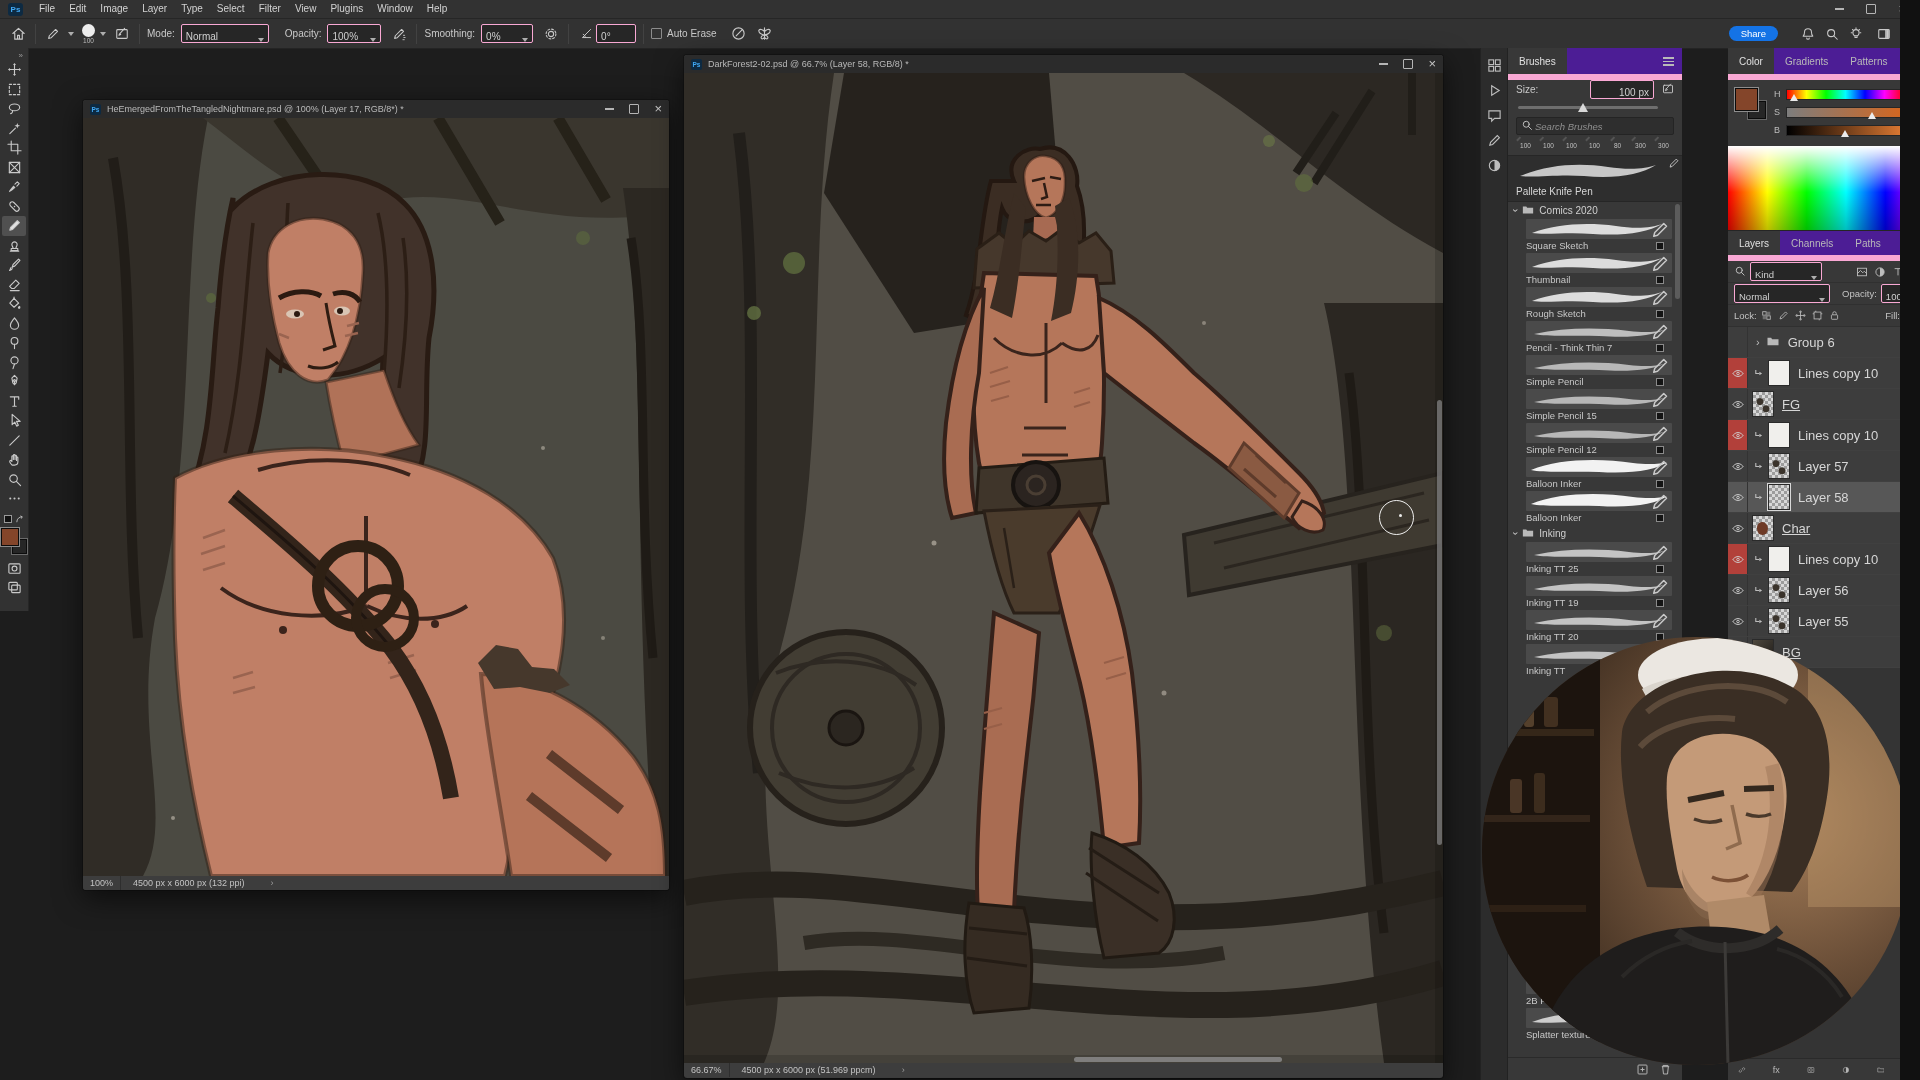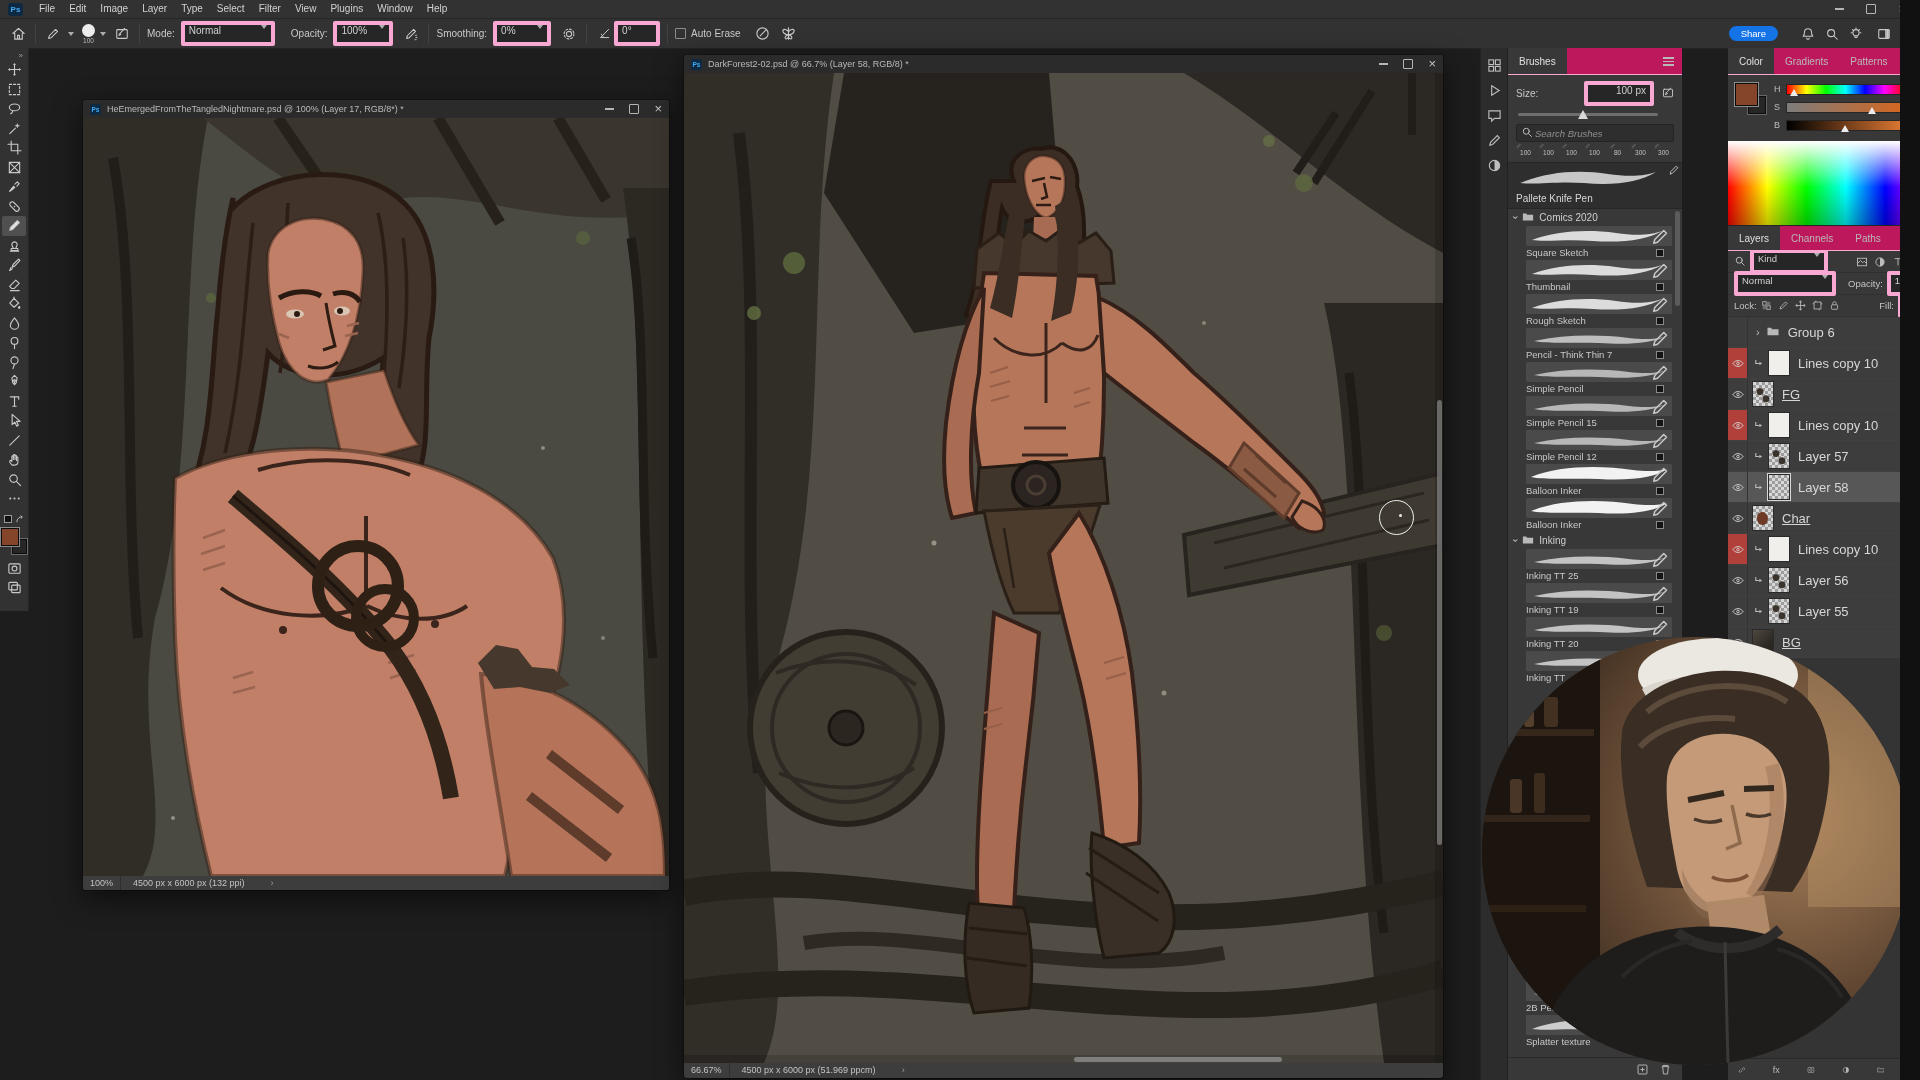--- a/index.html
+++ b/index.html
@@ -12,22 +12,22 @@
   .pslogo{width:15px;height:13px;background:#0d2a42;color:#41a9f5;font-size:8px;font-weight:bold;
           border-radius:3px;display:flex;align-items:center;justify-content:center;margin:0 9px 0 8px;}
   .menu-item{padding:0 7px;font-size:10px;color:#d2d2d2;line-height:18px;}
   .winctl{position:absolute;top:0;height:18px;display:flex;align-items:center;gap:22px;right:14px;}
   .wc-min{width:9px;height:1.5px;background:#b5b5b5;}
   .wc-max{width:8px;height:8px;border:1.2px solid #b5b5b5;border-radius:1px;}
   .wc-close{color:#c5c5c5;font-size:13px;line-height:10px;}
   #optionsbar{position:absolute;left:0;top:19px;width:1920px;height:29px;background:#323232;
               border-bottom:1px solid #242424;display:flex;align-items:center;font-size:10px;color:#c9c9c9;}
   .ob-sep{width:1px;height:20px;background:#424242;margin:0 7px;}
-  .field{height:17px;background:#262626;border:4px solid #f9a8d4;border-radius:2px;display:inline-flex;
-         align-items:flex-start;justify-content:space-between;padding:0 4px;color:#d0d0d0;}
+  .field{height:17px;background:#262626;border:1px solid #f9a8d4;border-radius:2px;display:inline-flex;
+         align-items:flex-end;justify-content:space-between;padding:0 4px;color:#d0d0d0;}
   .caret{width:0;height:0;border-left:3.5px solid transparent;border-right:3.5px solid transparent;
          border-top:4px solid #aeaeae;display:inline-block;margin-left:5px;}
   .obicon{display:inline-flex;align-items:center;justify-content:center;width:20px;}
   .obicon svg, .ti svg, .mini svg{stroke:#c9c9c9;fill:none;stroke-width:1.2;stroke-linecap:round;stroke-linejoin:round;}
   .checkbox{width:9px;height:9px;border:1px solid #8c8c8c;border-radius:1px;display:inline-block;margin-right:5px;}
   .share-btn{background:#1473e6;color:#fff;font-size:9.5px;border-radius:9px;padding:2px 12px;}
   
   #toolbar{position:absolute;left:0;top:48px;width:28px;height:560px;background:#323232;
            border-right:1px solid #262626;display:flex;flex-direction:column;align-items:center;padding-top:3px;}
   .tb-collapse{font-size:8px;color:#9a9a9a;align-self:flex-end;margin-right:5px;}
@@ -56,21 +56,21 @@
   .vsb{position:absolute;right:1px;width:5px;background:#7b7b7b;opacity:.8;border-radius:3px;}
   .hsb-track{position:absolute;left:0;bottom:0;height:8px;width:100%;background:rgba(0,0,0,.15);}
   .hsb{position:absolute;bottom:1px;height:5px;background:#8a8a8a;opacity:.85;border-radius:3px;}
   
   #dockstrip{position:absolute;left:1480px;top:48px;width:26px;height:1032px;background:#2c2c2c;
              border-left:1px solid #222;border-right:1px solid #222;display:flex;flex-direction:column;
              align-items:center;padding-top:10px;gap:10px;}
   #dockstrip svg{width:15px;height:15px;stroke:#bdbdbd;fill:none;stroke-width:1.2;stroke-linecap:round;}
   
   .panel-col{position:absolute;top:48px;background:#383838;}
-  .tabbar{height:26px;background:#be185d;display:flex;align-items:stretch;border-bottom:1px solid #f9a8d4;position:relative;}
+  .tabbar{height:26px;background:#4c1d95;display:flex;align-items:stretch;border-bottom:6px solid #f9a8d4;position:relative;}
   .tab{padding:0 11px;display:flex;align-items:center;font-size:10px;color:#b9b9b9;}
   .tab.active{background:#383838;color:#e0e0e0;}
   .hamburger{position:absolute;right:8px;top:9px;width:11px;}
   .hamburger i{display:block;height:1.5px;background:#b9b9b9;margin-bottom:2px;}
   .mini svg{width:12px;height:12px;}
   
   #brushes{left:1508px;width:174px;height:1032px;display:flex;flex-direction:column;}
   .brow{display:flex;align-items:center;padding:0 8px;}
   .bsize-box{margin-left:auto;width:54px;}
   .slider{position:relative;height:12px;margin:2px 10px 0 10px;}
@@ -630,21 +630,21 @@
 
   <div id="brushes" class="panel-col">
     <div class="tabbar">
       <span class="tab active">Brushes</span>
       <span class="hamburger">
           <i></i>
           <i></i>
           <i></i>
         </span>
     </div>
-    <div class="brow" style="margin-top:6px">
+    <div class="brow" style="margin-top:0">
       <span>Size:</span>
       <span class="field bsize-box">
           <span style="margin-left:auto">100 px</span>
         </span>
       <span class="mini" style="margin-left:8px">
         <svg viewBox="0 0 16 16">
             <rect x="2" y="3" width="12" height="10" rx="1"></rect>
             <path d="M11.5 1.5L5.5 8M5.5 8l-1 2.2 2.2-1z"></path>
           </svg></span>
     </div>

